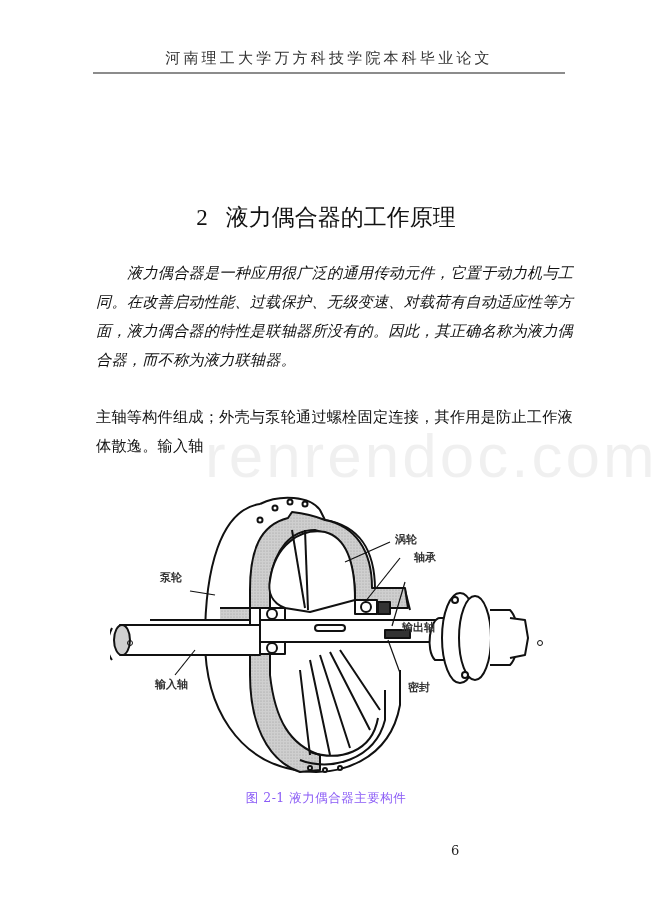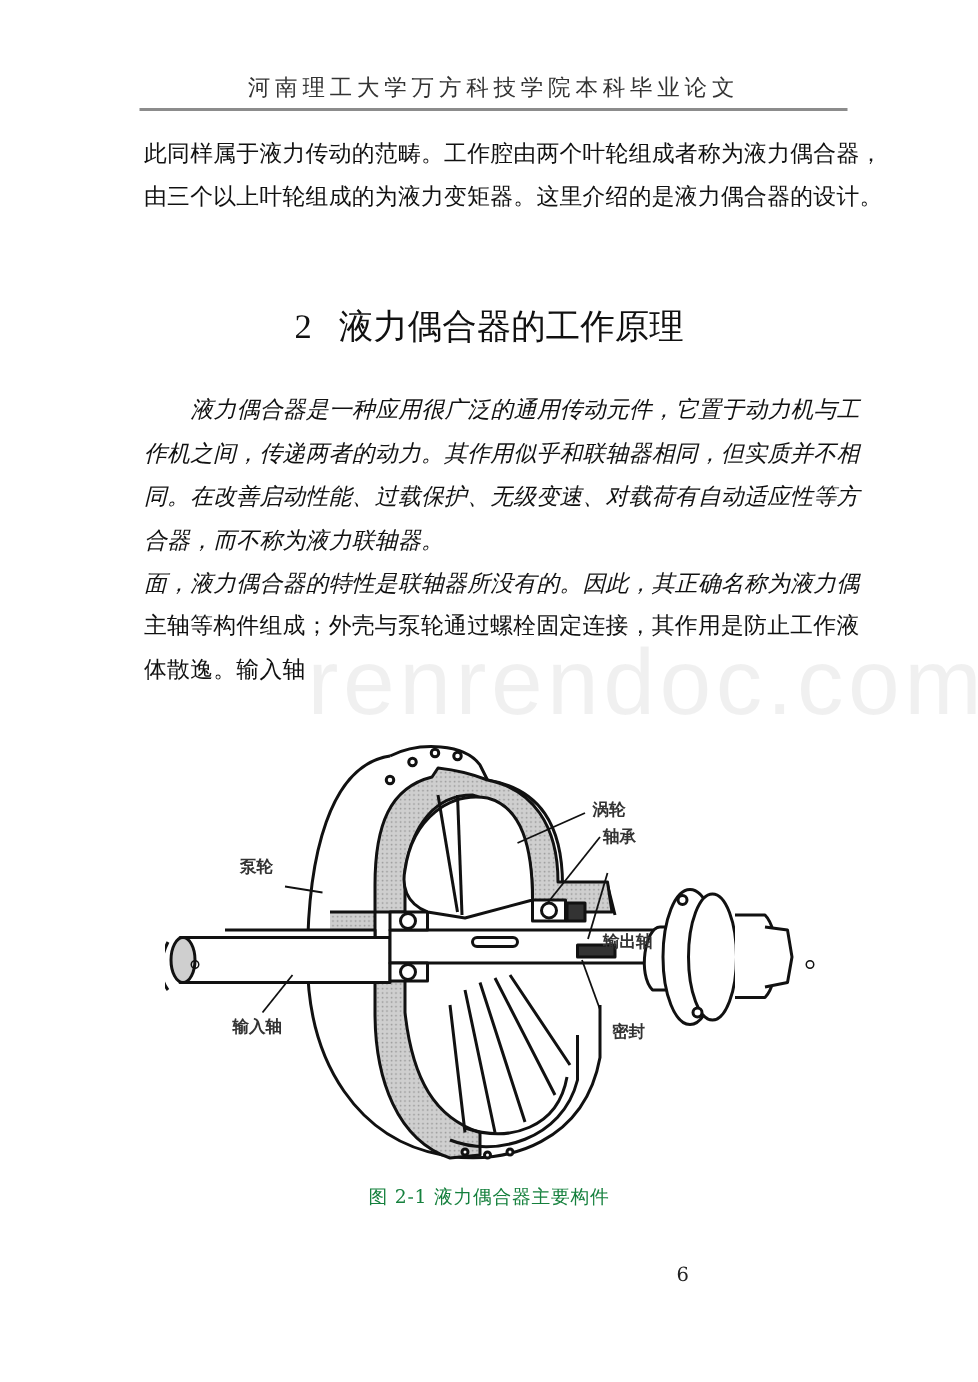--- a/index.html
+++ b/index.html
@@ -19,46 +19,41 @@
                      font-family: "DejaVu Sans", "Liberation Sans", sans-serif; font-size: 23px; color: #111; }
   .section-heading .num { font-family: "Liberation Serif", serif; margin-right: 18px; }
 
   .watermark { position: absolute; left: 205px; top: 420px; font-family: "Liberation Sans", sans-serif;
                font-size: 62px; color: rgba(0,0,0,0.06); letter-spacing: 3px; pointer-events: none; }
 
   .figure { position: absolute; left: 110px; top: 490px; width: 440px; height: 290px; }
   .figure svg { width: 440px; height: 290px; display: block; }
   .fig-label { position: absolute; font-family: "DejaVu Sans", sans-serif; font-size: 11px; font-weight: bold; color: #333; }
 
-  .caption { position: absolute; left: 0; width: 652px; top: 790px; text-align: center; font-size: 12.5px; color: #15803d; letter-spacing: 0.5px; }
+  .caption { position: absolute; left: 0; width: 652px; top: 790px; text-align: center; font-size: 12.5px; color: #8b5cf6; letter-spacing: 0.5px; }
   .page-number { position: absolute; left: 451px; top: 843px; font-size: 13px; color: #222; }
 </style>
 </head>
 <body>
 
 <div class="page">
 
   <div class="header-title">河南理工大学万方科技学院本科毕业论文</div>
   <div class="header-rule"></div>
 
-  <div class="para" style="top:88px;">
-    <span class="line">此同样属于液力传动的范畴。工作腔由两个叶轮组成者称为液力偶合器，</span>
-    <span class="line">由三个以上叶轮组成的为液力变矩器。这里介绍的是液力偶合器的设计。</span>
-  </div>
 
   <div class="section-heading">
     <span class="num">2</span><span>液力偶合器的工作原理</span>
   </div>
 
   <div class="para" style="top:259px;font-style:italic;">
     <span class="line indent">液力偶合器是一种应用很广泛的通用传动元件，它置于动力机与工</span>
-    <span class="line">作机之间，传递两者的动力。其作用似乎和联轴器相同，但实质并不相</span>
     <span class="line">同。在改善启动性能、过载保护、无级变速、对载荷有自动适应性等方</span>
+    <span class="line">面，液力偶合器的特性是联轴器所没有的。因此，其正确名称为液力偶</span>
     <span class="line">合器，而不称为液力联轴器。</span>
-    <span class="line">面，液力偶合器的特性是联轴器所没有的。因此，其正确名称为液力偶</span>
   </div>
 
   <div class="para" style="top:403px;">
     <span class="line">主轴等构件组成；外壳与泵轮通过螺栓固定连接，其作用是防止工作液</span>
     <span class="line">体散逸。输入轴</span>
   </div>
 
   <div class="watermark">renrendoc.com</div>
 
   <div class="figure">
@@ -129,21 +124,21 @@
         <line x1="290" y1="68" x2="255" y2="112" stroke-width="1.2"></line>
         <line x1="295" y1="92" x2="282" y2="136" stroke-width="1.2"></line>
         <line x1="80" y1="101" x2="105" y2="105" stroke-width="1.2"></line>
         <line x1="65" y1="185" x2="85" y2="160" stroke-width="1.2"></line>
         <line x1="290" y1="183" x2="278" y2="150" stroke-width="1.2"></line>
       </g>
       <circle cx="20" cy="153" r="2.5" fill="none" stroke="#111" stroke-width="1"></circle>
       <circle cx="430" cy="153" r="2.5" fill="none" stroke="#111" stroke-width="1"></circle>
     </svg>
     <span class="fig-label" style="left:285px; top:42px;">涡轮</span>
-    <span class="fig-label" style="left:292px; top:60px;font-family:Liberation Mono, monospace;">轴承</span>
+    <span class="fig-label" style="left:304px; top:60px;font-family:Liberation Mono, monospace;">轴承</span>
     <span class="fig-label" style="left:292px; top:83px;margin-top:47px;">输出轴</span>
     <span class="fig-label" style="left:50px; top:80px;">泵轮</span>
     <span class="fig-label" style="left:45px; top:187px;">输入轴</span>
     <span class="fig-label" style="left:298px; top:190px;">密封</span>
   </div>
 
   <div class="caption">图 2-1  液力偶合器主要构件</div>
 
   <div class="page-number">6</div>
 </div>

